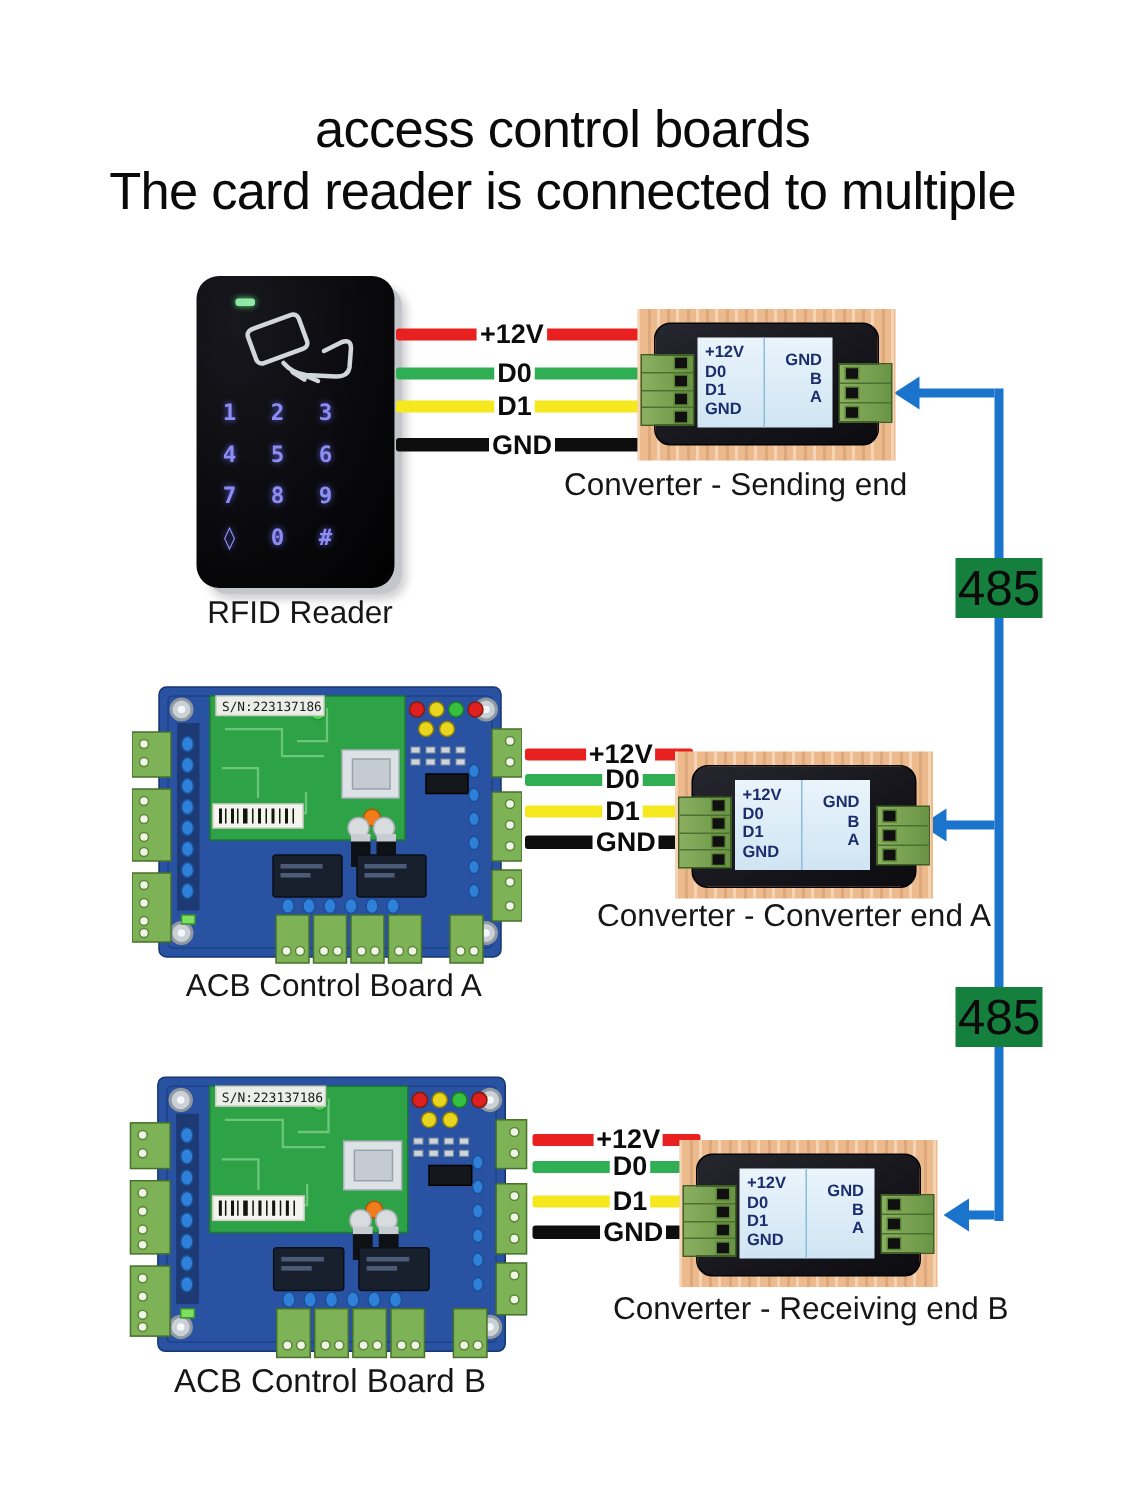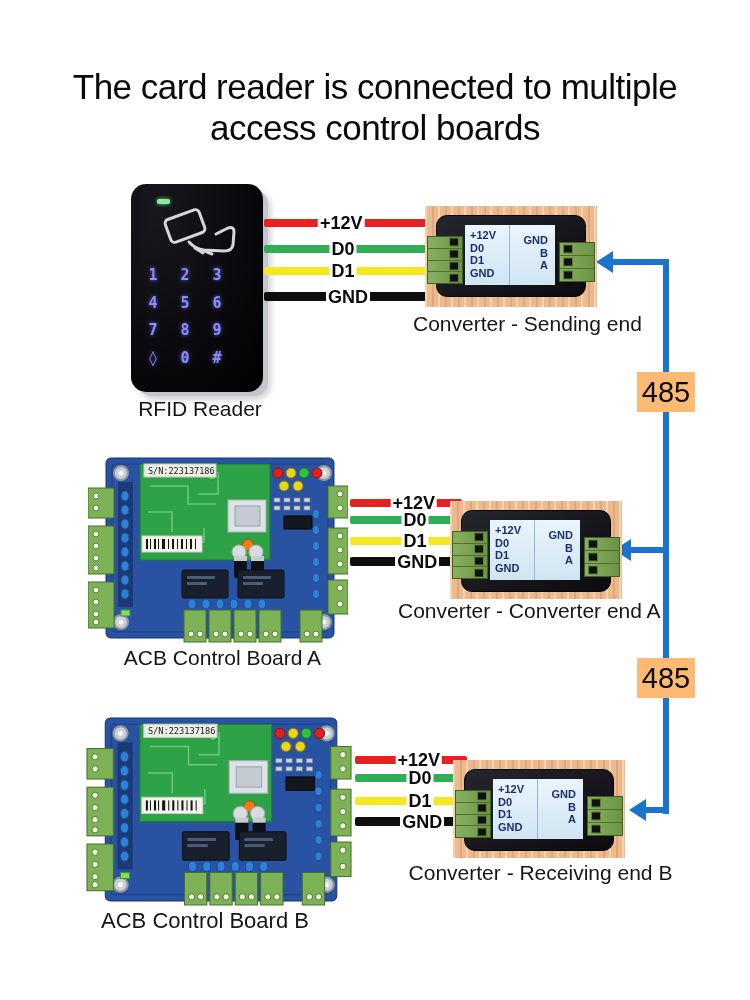--- a/index.html
+++ b/index.html
@@ -53,32 +53,32 @@
         width:8px;height:7px;background:#101010;box-shadow:0 0 0 1px #5d8536;}
   .term.tl{left:2px;top:30px;width:34px;height:46px;}
   .term.tl .pin::after{right:4px;}
   .term.tr{left:134px;top:36px;width:34px;height:38px;}
   .term.tr .pin::after{left:4px;}
 
   
   .busline{background:#1b74cc;}
   .busarrow{width:0;height:0;border-top:11px solid transparent;border-bottom:11px solid transparent;
             border-right:17px solid #1b74cc;}
-  .buslabel{width:58px;text-align:center;font-size:29px;color:#0b0b0b;background:#fdba74;
+  .buslabel{width:58px;text-align:center;font-size:33px;color:#0b0b0b;background:#15803d;
             padding:3px 0;line-height:34px;}
 
   
   .board-cap{white-space:nowrap;}
 </style>
 </head>
 <body>
 
 <div class="abs title">
+  <div>access control boards</div>
   <div>The card reader is connected to multiple</div>
-  <div>access control boards</div>
 </div>
 
 <div class="abs reader">
   <div class="led"></div>
   <svg class="cardicon" viewBox="0 0 86 60">
     <g fill="none" stroke="#d3d7dc" stroke-width="3" stroke-linejoin="round" stroke-linecap="round">
       <rect x="6" y="12" width="36" height="24" rx="4" transform="rotate(-20 24 24)"></rect>
       <path d="M28 40 q6 7 15 8 l20 1 q8 0 9 -6 l1 -13 q0 -6 -6 -4 l-12 6"></path>
       <path d="M34 46 l8 5 M44 49 l7 3"></path>
     </g>
@@ -143,21 +143,21 @@
       <div class="pin"></div>
       <div class="pin"></div>
       <div class="pin"></div>
     </div>
   <div class="term tr">
       <div class="pin"></div>
       <div class="pin"></div>
       <div class="pin"></div>
     </div>
 </div>
-<div class="abs cap" style="left:413px;top:312px;width:220px">Converter - Sending end</div>
+<div class="abs cap" style="left:376px;top:312px;width:220px">Converter - Sending end</div>
 
 <svg class="abs" style="left:88px;top:452px" width="260" height="192" viewBox="0 0 260 192">
   <g>
     <rect x="18" y="6" width="228" height="180" rx="5" fill="#2a52a2" stroke="#16366f"></rect>
     <rect x="24" y="12" width="216" height="168" rx="3" fill="none" stroke="#1d4187"></rect>
   </g>
   <g>
     <circle cx="33" cy="21" r="7" fill="#c9d0d6" stroke="#9099a1" stroke-width="2"></circle>
       <circle cx="33" cy="21" r="2.5" fill="#f4f7f9"></circle>
     <circle cx="236" cy="21" r="7" fill="#c9d0d6" stroke="#9099a1" stroke-width="2"></circle>
@@ -520,21 +520,21 @@
       <circle cx="252" cy="42" r="3"></circle>
         <circle cx="252" cy="56" r="3"></circle>
       <circle cx="252" cy="84" r="3"></circle>
         <circle cx="252" cy="98" r="3"></circle>
         <circle cx="252" cy="112" r="3"></circle>
       <circle cx="252" cy="136" r="3"></circle>
         <circle cx="252" cy="152" r="3"></circle>
     </g>
   </g>
 </svg>
-<div class="abs cap board-cap" style="left:70px;top:908px;width:270px;font-size:22px">ACB Control Board B</div>
+<div class="abs cap board-cap" style="left:85px;top:908px;width:270px;font-size:22px">ACB Control Board B</div>
 
 <div class="abs wire" style="left:355px;top:756px;width:112px">
   <div class="bar c-red"></div>
     <span class="wlabel" style="left:57%">+12V</span>
 </div>
 <div class="abs wire" style="left:355px;top:774px;width:112px">
   <div class="bar c-green"></div>
     <span class="wlabel" style="left:58%">D0</span>
 </div>
 <div class="abs wire" style="left:355px;top:797px;width:112px">

